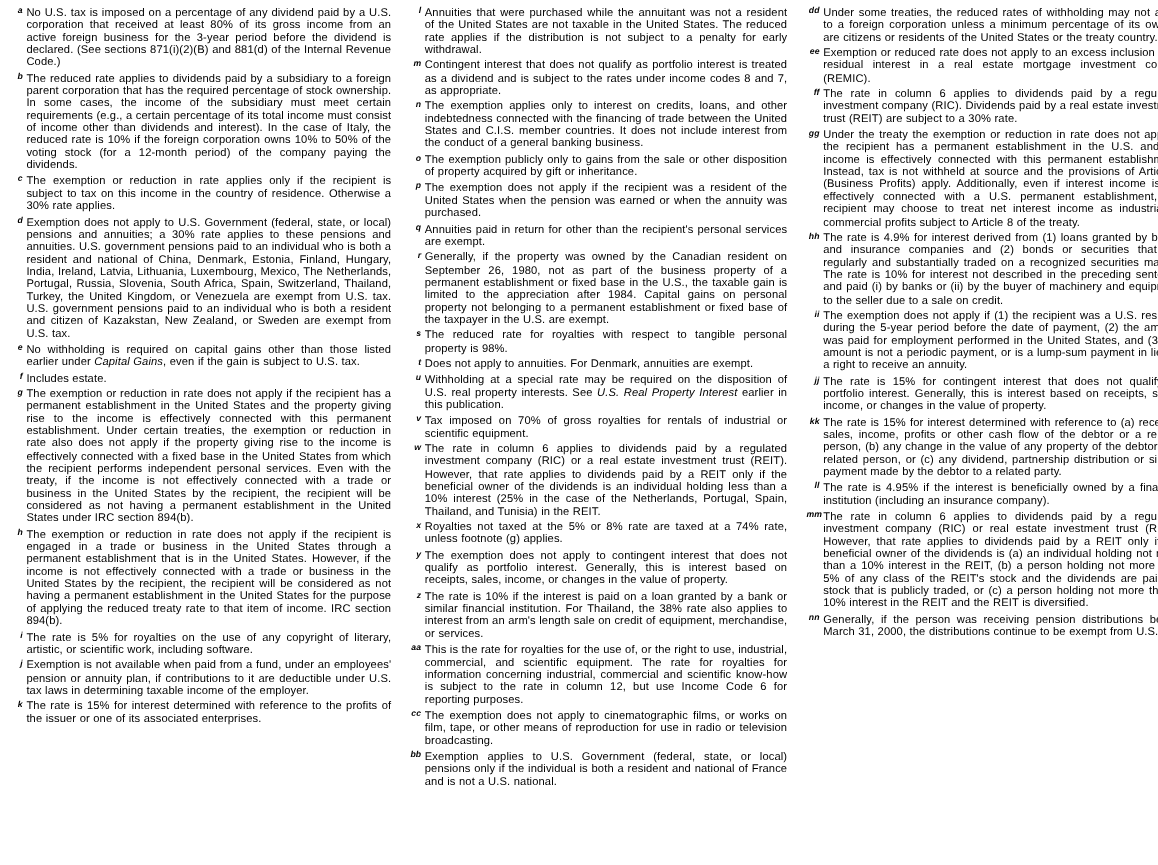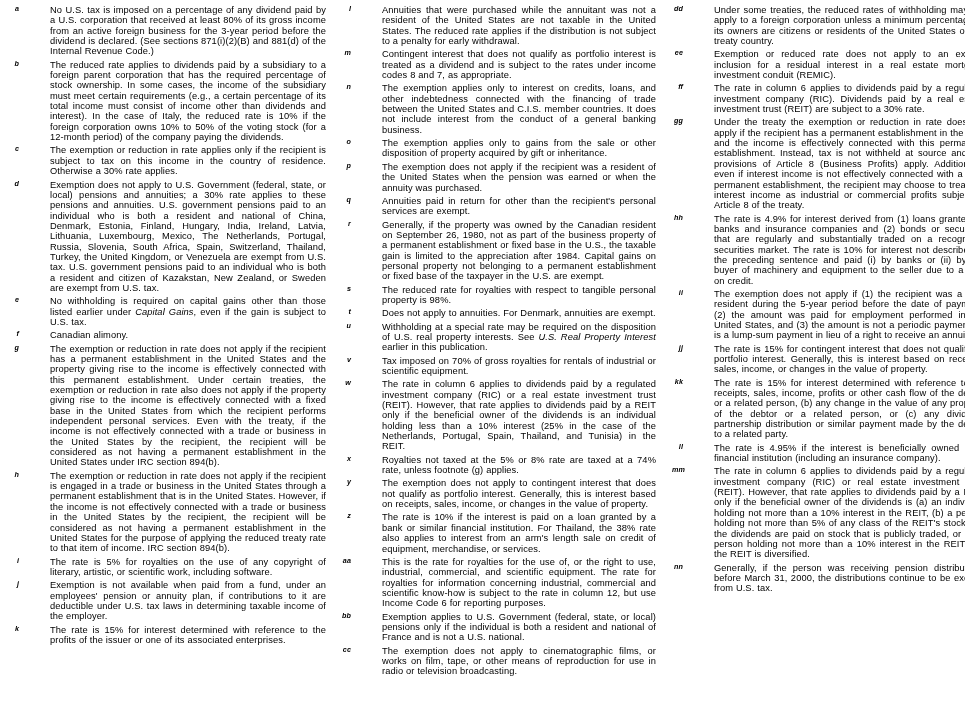--- a/index.html
+++ b/index.html
@@ -38,21 +38,20 @@
     line-height: 9px;
     font-style: italic;
     font-weight: bold;
     text-align: right;
     width: 11px;
   }
   .fn-text {
     display: block;
     text-align: justify;
     word-spacing: 0.2px;
-    margin-left: 28px;
   }
   .fn-text i { }
 </style>
 </head>
 <body>
 
 <div class="page" id="doc-root">
     <div class="fn-col c1">
       <div class="fn">
         <span class="fn-marker">a</span>
@@ -69,21 +68,21 @@
       <div class="fn">
         <span class="fn-marker">d</span>
         <span class="fn-text">Exemption does not apply to U.S. Government (federal, state, or local) pensions and annuities; a 30% rate applies to these pensions and annuities. U.S. government pensions paid to an individual who is both a resident and national of China, Denmark, Estonia, Finland, Hungary, India, Ireland, Latvia, Lithuania, Luxembourg, Mexico, The Netherlands, Portugal, Russia, Slovenia, South Africa, Spain, Switzerland, Thailand, Turkey, the United Kingdom, or Venezuela are exempt from U.S. tax. U.S. government pensions paid to an individual who is both a resident and citizen of Kazakstan, New Zealand, or Sweden are exempt from U.S. tax.</span>
       </div>
       <div class="fn">
         <span class="fn-marker">e</span>
         <span class="fn-text">No withholding is required on capital gains other than those listed earlier under <i>Capital Gains</i>, even if the gain is subject to U.S. tax.</span>
       </div>
       <div class="fn">
         <span class="fn-marker">f</span>
-        <span class="fn-text">Canadian alimony.</span>
+        <span class="fn-text">Includes estate.</span>
       </div>
       <div class="fn">
         <span class="fn-marker">g</span>
         <span class="fn-text">The exemption or reduction in rate does not apply if the recipient has a permanent establishment in the United States and the property giving rise to the income is effectively connected with this permanent establishment. Under certain treaties, the exemption or reduction in rate also does not apply if the property giving rise to the income is effectively connected with a fixed base in the United States from which the recipient performs independent personal services. Even with the treaty, if the income is not effectively connected with a trade or business in the United States by the recipient, the recipient will be considered as not having a permanent establishment in the United States under IRC section 894(b).</span>
       </div>
       <div class="fn">
         <span class="fn-marker">h</span>
         <span class="fn-text">The exemption or reduction in rate does not apply if the recipient is engaged in a trade or business in the United States through a permanent establishment that is in the United States. However, if the income is not effectively connected with a trade or business in the United States by the recipient, the recipient will be considered as not having a permanent establishment in the United States for the purpose of applying the reduced treaty rate to that item of income. IRC section 894(b).</span>
       </div>
       <div class="fn">
@@ -107,21 +106,21 @@
       <div class="fn">
         <span class="fn-marker">m</span>
         <span class="fn-text">Contingent interest that does not qualify as portfolio interest is treated as a dividend and is subject to the rates under income codes 8 and 7, as appropriate.</span>
       </div>
       <div class="fn">
         <span class="fn-marker">n</span>
         <span class="fn-text">The exemption applies only to interest on credits, loans, and other indebtedness connected with the financing of trade between the United States and C.I.S. member countries. It does not include interest from the conduct of a general banking business.</span>
       </div>
       <div class="fn">
         <span class="fn-marker">o</span>
-        <span class="fn-text">The exemption applies only to gains from the sale or other disposition of property acquired by gift or inheritance.</span>
+        <span class="fn-text">The exemption publicly only to gains from the sale or other disposition of property acquired by gift or inheritance.</span>
       </div>
       <div class="fn">
         <span class="fn-marker">p</span>
         <span class="fn-text">The exemption does not apply if the recipient was a resident of the United States when the pension was earned or when the annuity was purchased.</span>
       </div>
       <div class="fn">
         <span class="fn-marker">q</span>
         <span class="fn-text">Annuities paid in return for other than the recipient's personal services are exempt.</span>
       </div>
       <div class="fn">
@@ -158,26 +157,26 @@
       </div>
       <div class="fn">
         <span class="fn-marker">z</span>
         <span class="fn-text">The rate is 10% if the interest is paid on a loan granted by a bank or similar financial institution. For Thailand, the 38% rate also applies to interest from an arm's length sale on credit of equipment, merchandise, or services.</span>
       </div>
       <div class="fn">
         <span class="fn-marker">aa</span>
         <span class="fn-text">This is the rate for royalties for the use of, or the right to use, industrial, commercial, and scientific equipment. The rate for royalties for information concerning industrial, commercial and scientific know-how is subject to the rate in column 12, but use Income Code 6 for reporting purposes.</span>
       </div>
       <div class="fn">
+        <span class="fn-marker">cc</span>
+        <span class="fn-text">The exemption does not apply to cinematographic films, or works on film, tape, or other means of reproduction for use in radio or television broadcasting.</span>
+      </div>
+      <div class="fn">
         <span class="fn-marker">bb</span>
         <span class="fn-text">Exemption applies to U.S. Government (federal, state, or local) pensions only if the individual is both a resident and national of France and is not a U.S. national.</span>
-      </div>
-      <div class="fn">
-        <span class="fn-marker">cc</span>
-        <span class="fn-text">The exemption does not apply to cinematographic films, or works on film, tape, or other means of reproduction for use in radio or television broadcasting.</span>
       </div>
     </div>
     <div class="fn-col c3">
       <div class="fn">
         <span class="fn-marker">dd</span>
         <span class="fn-text">Under some treaties, the reduced rates of withholding may not apply to a foreign corporation unless a minimum percentage of its owners are citizens or residents of the United States or the treaty country.</span>
       </div>
       <div class="fn">
         <span class="fn-marker">ee</span>
         <span class="fn-text">Exemption or reduced rate does not apply to an excess inclusion for a residual interest in a real estate mortgage investment conduit (REMIC).</span>

